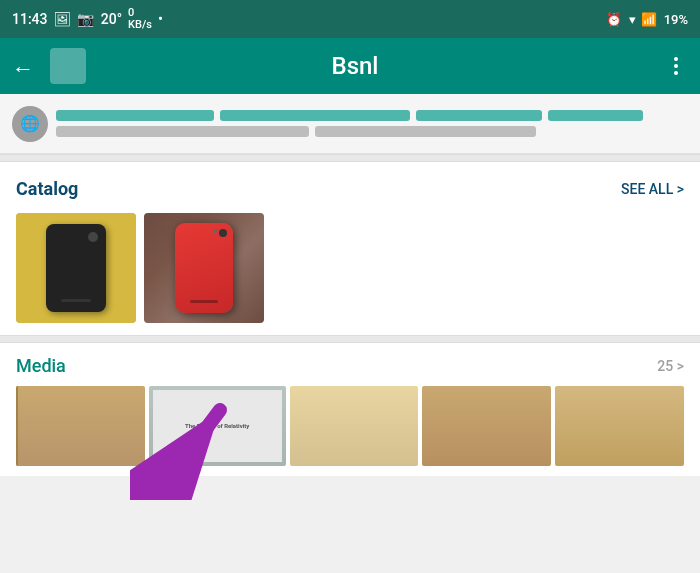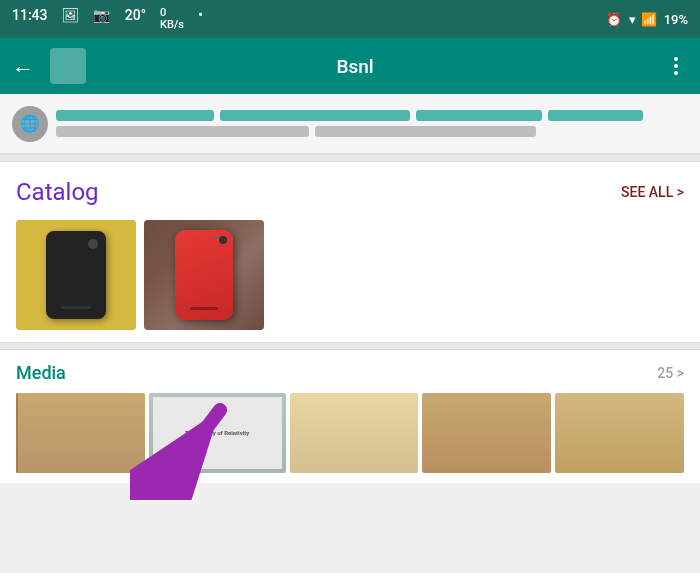--- a/index.html
+++ b/index.html
@@ -19,43 +19,43 @@
       display: flex;
       align-items: center;
       justify-content: space-between;
       padding: 0 12px;
       color: white;
       font-size: 14px;
       font-weight: 500;
     }
     .status-left {
       display: flex;
-      align-items: flex-start;
-      gap: 14px;
+      align-items: center;
+      gap: 6px;
     }
     .status-right {
       display: flex;
       align-items: center;
       gap: 6px;
       font-size: 13px;
     }
 
     
     .app-bar {
       background: #00897b;
       height: 56px;
       display: flex;
       align-items: center;
       padding: 0 12px;
       color: white;
       gap: 16px;
     }
     .app-bar-title {
       flex: 1;
-      font-size: 19px;
+      font-size: 24px;
       font-weight: 500;
       text-align: center;
       margin-right: 40px;
     }
     .app-bar-icon {
       font-size: 22px;
       cursor: pointer;
     }
     .dots-icon {
       font-size: 20px;
@@ -110,27 +110,27 @@
       background: white;
       padding: 16px 16px 12px 16px;
     }
     .section-header {
       display: flex;
       align-items: center;
       justify-content: space-between;
       margin-bottom: 14px;
     }
     .section-title {
-      font-size: 24px;
-      font-weight: 400;
-      color: #6d28d9;
+      font-size: 18px;
+      font-weight: 700;
+      color: #0c4a6e;
     }
     .see-all {
       font-size: 14px;
-      color: #7f1d1d;
+      color: #0c4a6e;
       font-weight: 500;
       cursor: pointer;
     }
 
     
     .catalog-images {
       display: flex;
       gap: 8px;
     }
     .catalog-thumb {

